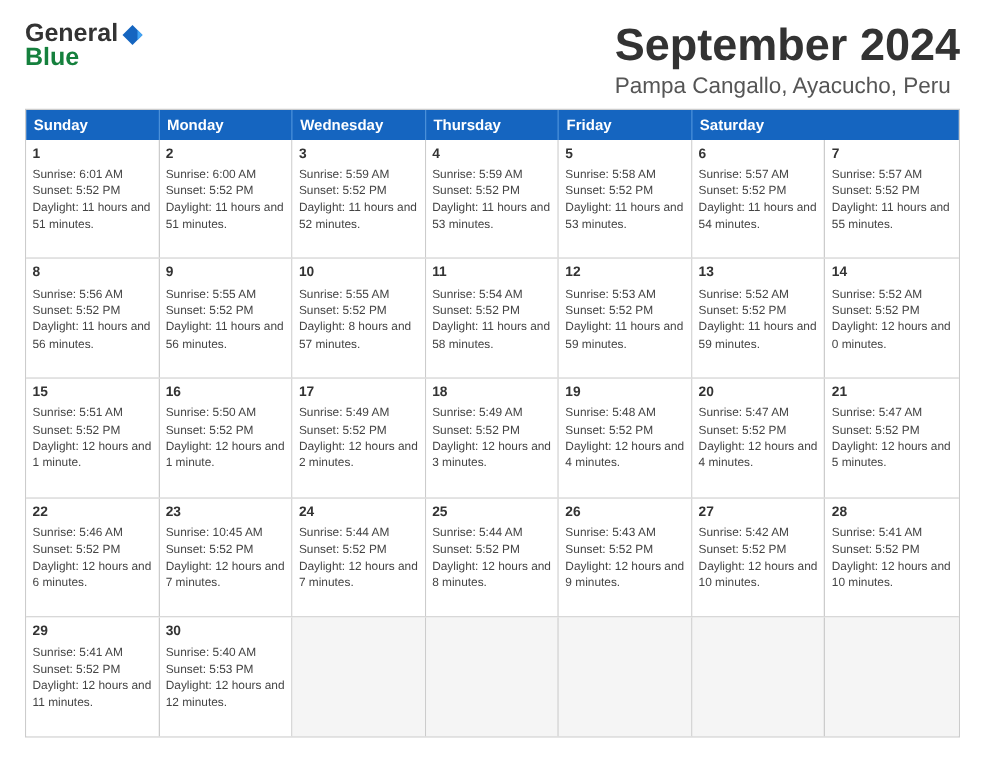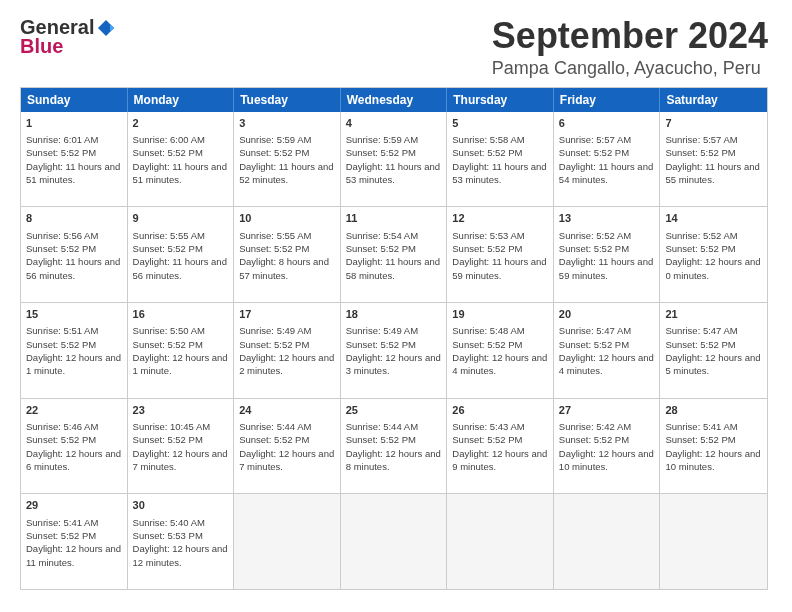--- a/index.html
+++ b/index.html
@@ -114,33 +114,32 @@
 <div class="page">
   <div class="header">
     <div class="logo">
       <div class="logo-text">
         <span style="font-size:20px;font-weight:bold;color:#333;">General</span>
         <svg width="20" height="20" viewBox="0 0 20 20">
           <polygon points="10,2 18,10 10,18 2,10" fill="#1565c0"></polygon>
           <polygon points="14,6 18,10 14,14" fill="#42a5f5"></polygon>
         </svg>
       </div>
-      <span style="font-size:20px;font-weight:bold;color:#be185d;margin-top:-4px;">Blue</span>
+      <span style="font-size:20px;font-weight:bold;color:#15803d;margin-top:-4px;">Blue</span>
     </div>
     <div class="title-block">
       <div class="month-title">September 2024</div>
       <div class="location-title">Pampa Cangallo, Ayacucho, Peru</div>
     </div>
   </div>
 
   <div class="calendar">
     <div class="cal-header">
       <div class="cal-header-cell">Sunday</div>
       <div class="cal-header-cell">Monday</div>
-      <div class="cal-header-cell">Tuesday</div>
       <div class="cal-header-cell">Wednesday</div>
       <div class="cal-header-cell">Thursday</div>
       <div class="cal-header-cell">Friday</div>
       <div class="cal-header-cell">Saturday</div>
     </div>
     <div class="cal-body" id="cal-body">
     <div class="cal-row">
           <div class="cal-cell">
             <span class="day-num">1</span>
             <span class="cell-text">Sunrise: 6:01 AM</span>

